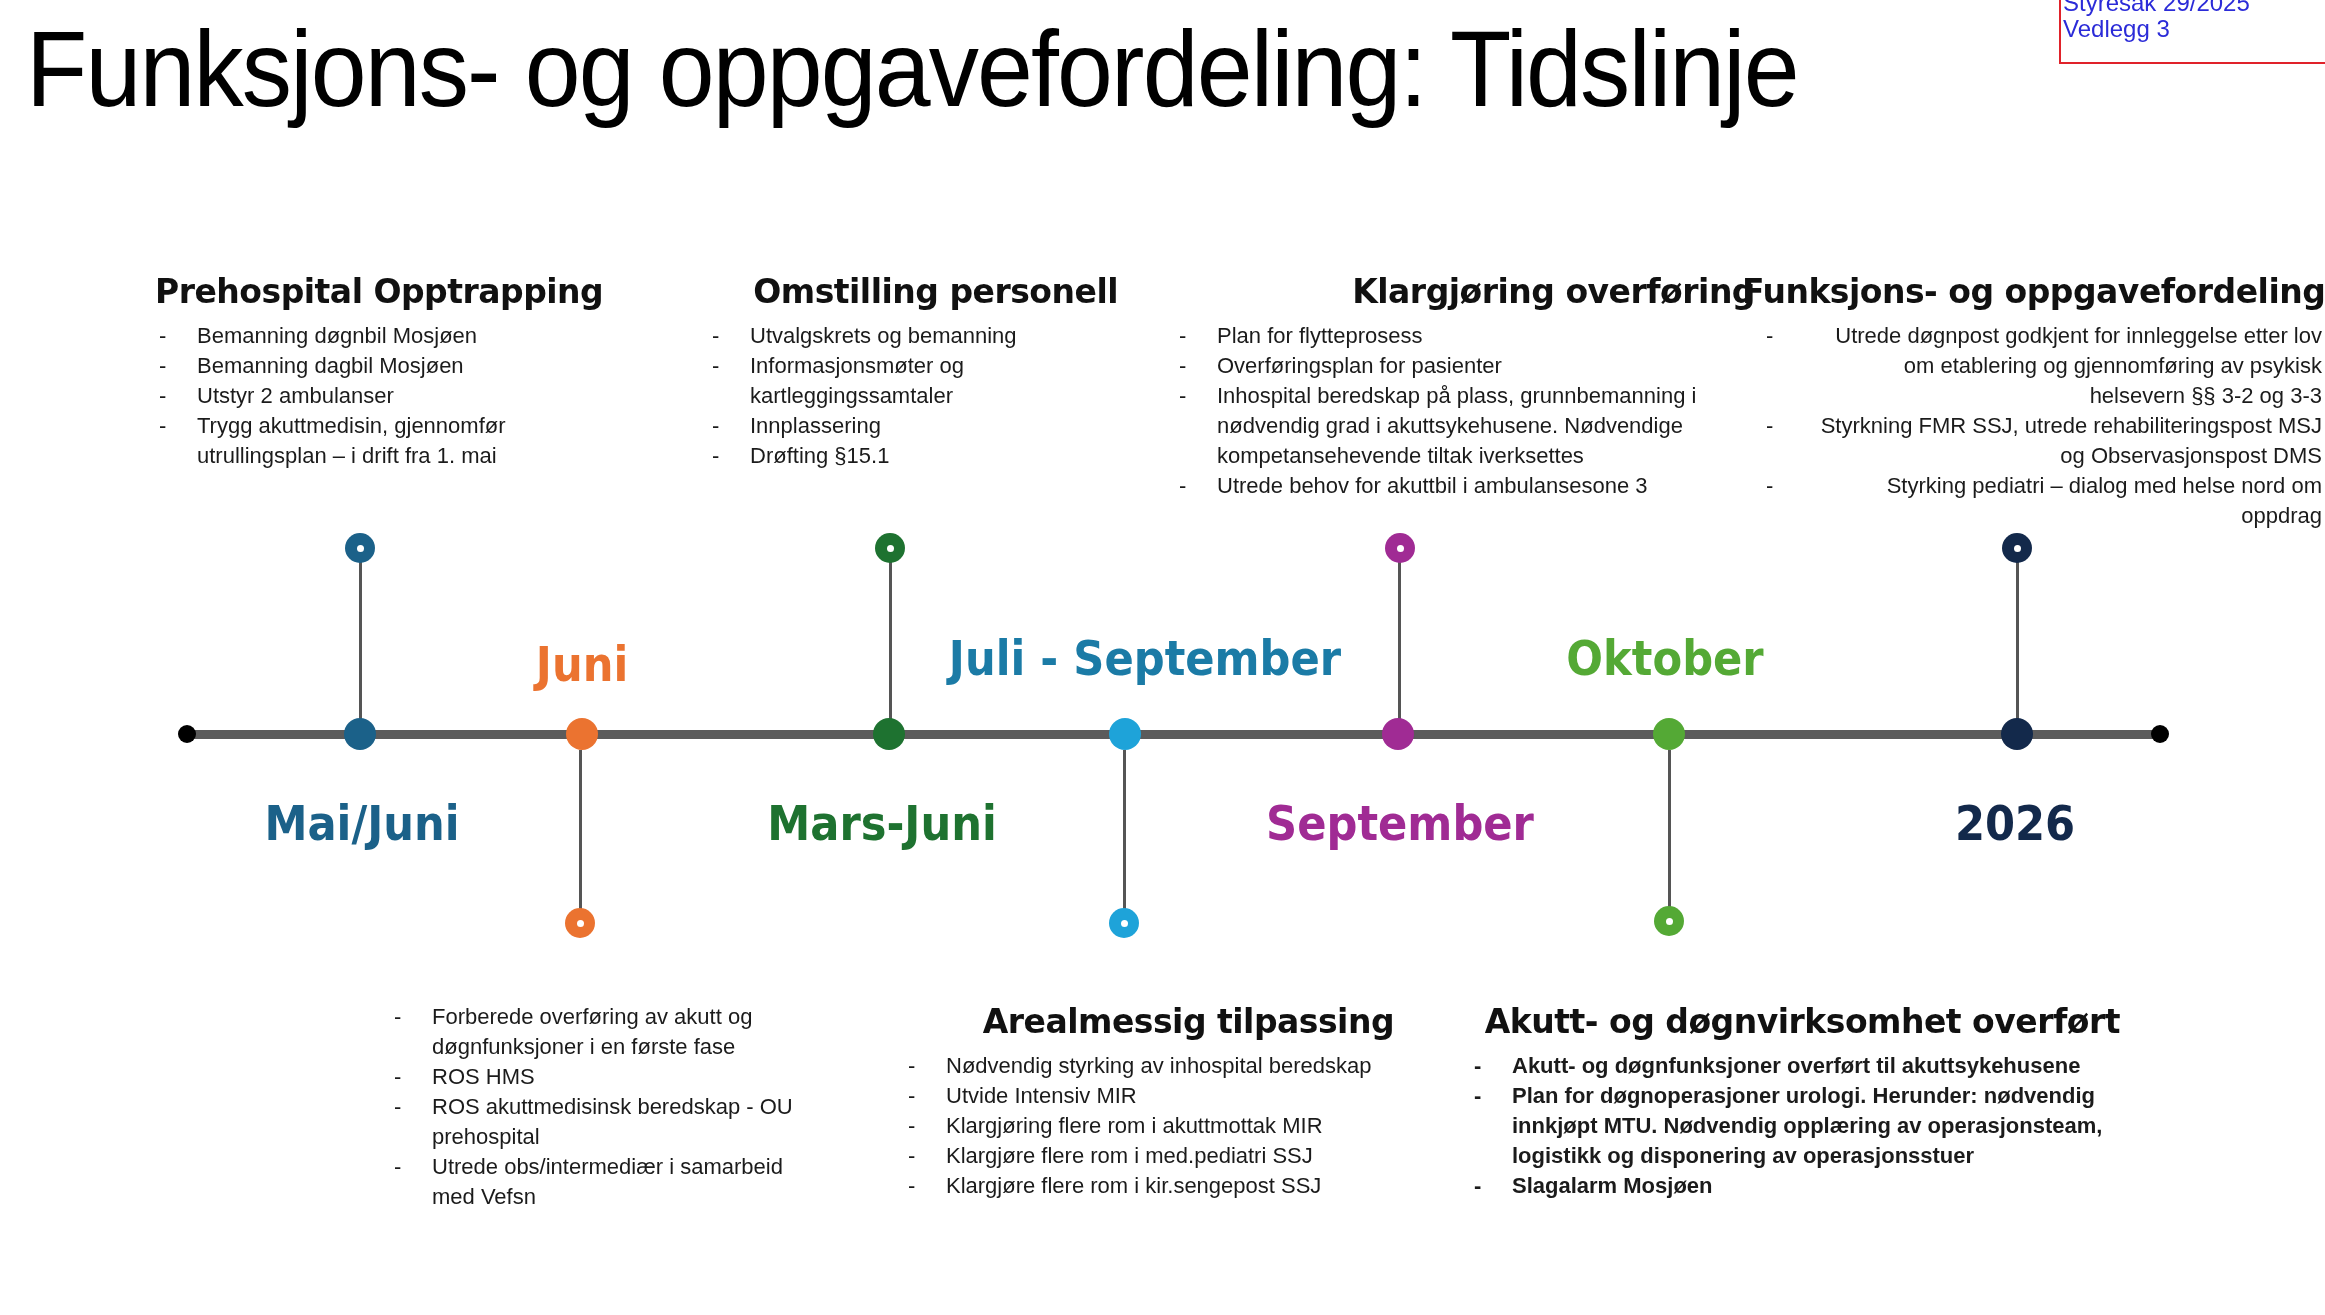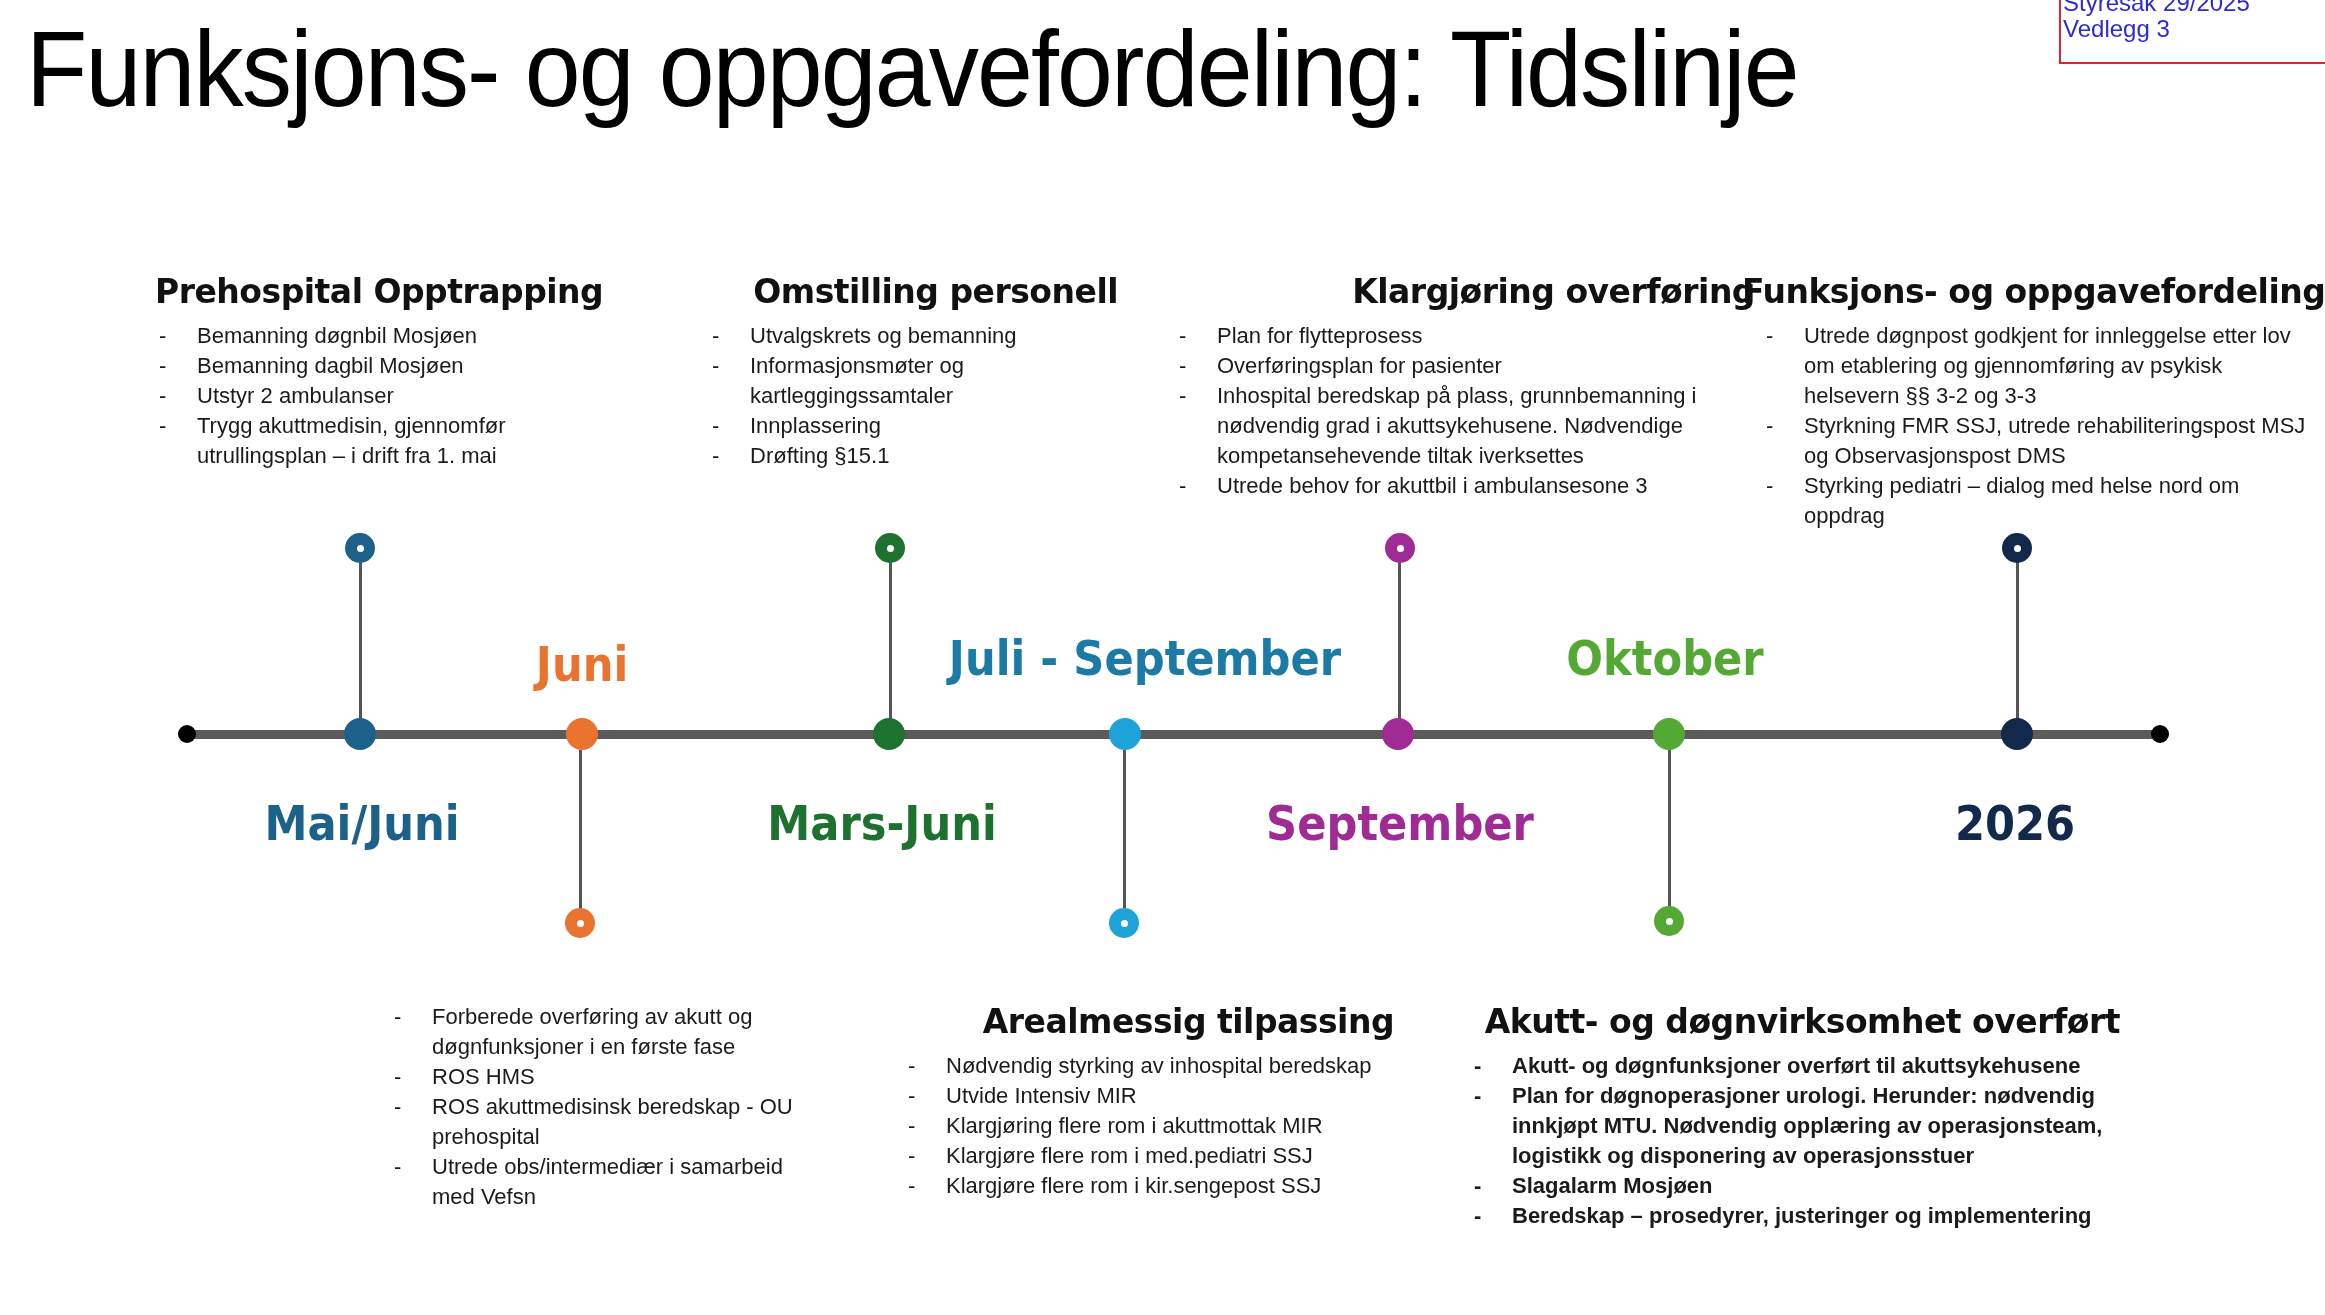--- a/index.html
+++ b/index.html
@@ -166,30 +166,29 @@
     <div class="dot"></div>
   </div>
 <div class="node" style="left:1669px; background:#54a935;"></div>
 <div class="period" style="left:1665px; top:630px; color:#54a935;">Oktober</div>
 <div class="block" style="left:1440px; top:1002px; width:680px;">
   <h2>Akutt- og døgnvirksomhet overført</h2>
   <ul style="padding-left:30px;font-weight:bold;">
     <li>Akutt- og døgnfunksjoner overført til akuttsykehusene</li>
     <li>Plan for døgnoperasjoner urologi. Herunder: nødvendig innkjøpt MTU. Nødvendig opplæring av operasjonsteam, logistikk og disponering av operasjonsstuer</li>
     <li>Slagalarm Mosjøen</li>
-    <li>Beredskap – prosedyrer, justeringer og implementering</li>
   </ul>
 </div>
 
 <div class="stem" style="left:2017px; top:548px; height:172px;"></div>
 <div class="pin" style="left:2017px; top:533px; background:#13294b;">
     <div class="dot"></div>
   </div>
 <div class="node" style="left:2017px; background:#13294b;"></div>
 <div class="period" style="left:2015px; top:795px; color:#13294b;">2026</div>
 <div class="block" style="left:1742px; top:272px; width:580px;">
   <h2>Funksjons- og oppgavefordeling</h2>
-  <ul style="padding-left:20px;">
+  <ul style="padding-left:20px;text-align:right;">
     <li>Utrede døgnpost godkjent for innleggelse etter lov om etablering og gjennomføring av psykisk helsevern §§ 3-2 og 3-3</li>
     <li>Styrkning FMR SSJ, utrede rehabiliteringspost MSJ og Observasjonspost DMS</li>
     <li>Styrking pediatri – dialog med helse nord om oppdrag</li>
   </ul>
 </div>
 
 </body></html>

